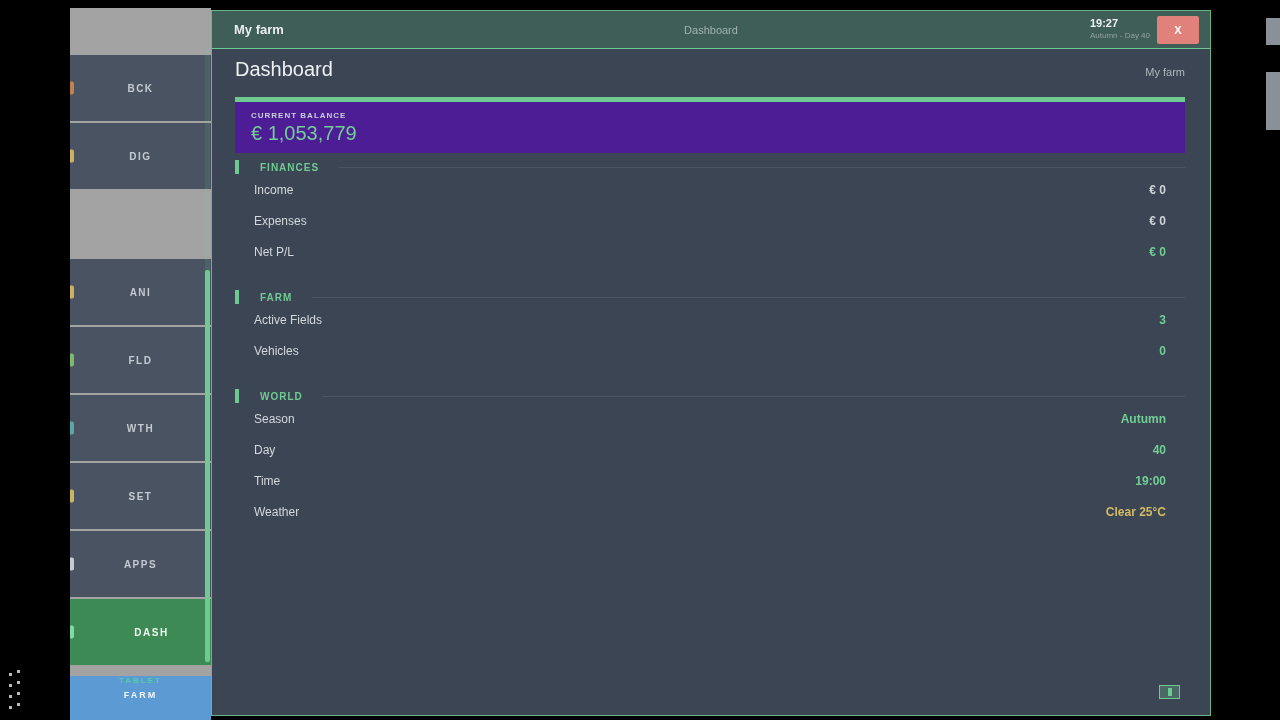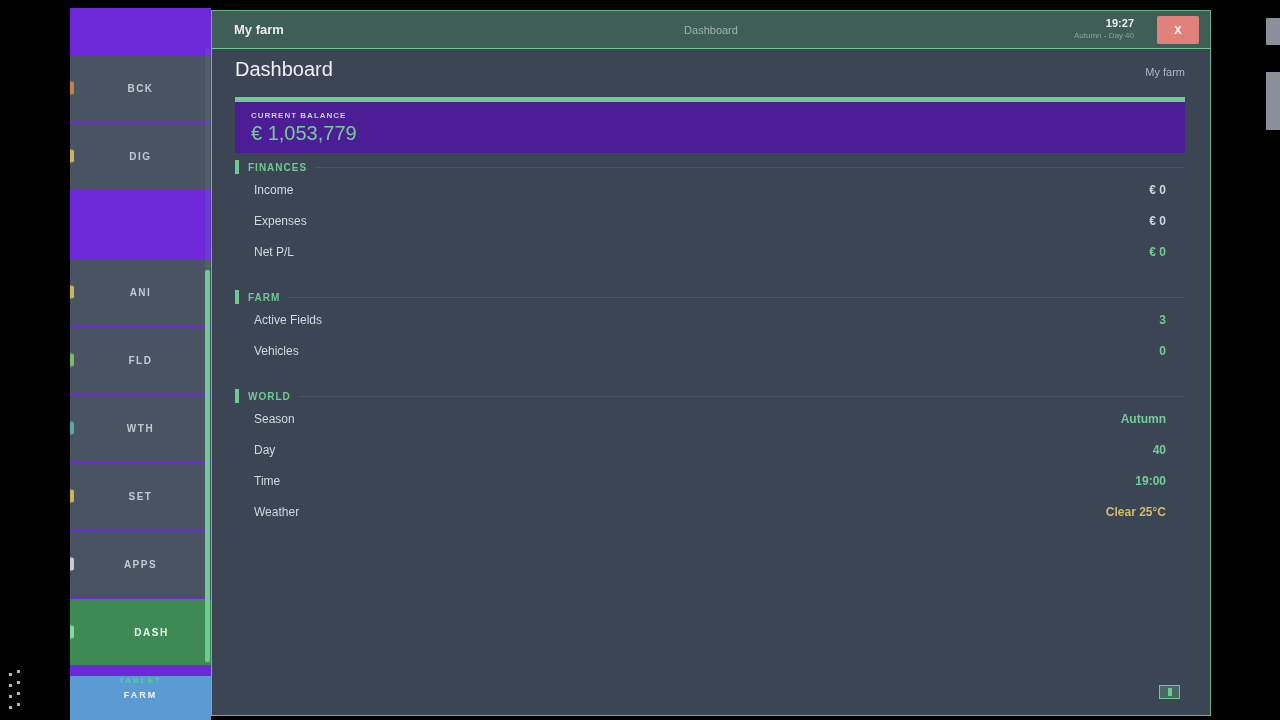--- a/index.html
+++ b/index.html
@@ -5,21 +5,21 @@
   * { margin: 0; padding: 0; box-sizing: border-box; }
   html,body { width: 1280px; height: 720px; background: #000; overflow: hidden;
     font-family: "Liberation Sans", sans-serif; }
   #screen { position: relative; width: 1280px; height: 720px; background: #000; }
 
   
   .dot { position: absolute; width: 3px; height: 3px; background: #d9dde0; opacity: .85; }
 
   
   #sidebar { position: absolute; left: 70px; top: 8px; width: 141px; height: 708px;
-    background: #6d28d9; }
+    background: #a3a3a3; }
   .side-btn { position: absolute; left: 0; width: 141px; height: 66px;
     background: #4a5361; display: flex; align-items: center; justify-content: center;
     color: #c3cad2; font-size: 10px; font-weight: bold; letter-spacing: 1.5px; cursor: pointer; }
   .side-btn.active { background: #3e8a55; color: #f2f7f3; padding-left: 22px; }
   .side-mark { position: absolute; left: 0; top: 50%; transform: translateY(-50%);
     width: 4px; height: 13px; border-radius: 0 2px 2px 0; }
   #side-scroll-track { position: absolute; right: 1px; top: 40px; width: 5px; height: 615px;
     background: rgba(111,202,146,0.12); }
   #side-scroll-thumb { position: absolute; right: 1px; top: 262px; width: 5px; height: 392px;
     background: #6fca92; border-radius: 2px; cursor: grab; }
@@ -34,38 +34,38 @@
 
   
   #panel { position: absolute; left: 211px; top: 10px; width: 1000px; height: 706px;
     background: #3b4553; border: 1px solid rgba(111,202,146,.85); }
   #titlebar { position: relative; width: 100%; height: 38px; background: #3f5e58;
     border-bottom: 1px solid #6fca92; }
   #titlebar .farm-name { position: absolute; left: 22px; top: 0; line-height: 38px;
     color: #e9edef; font-size: 13px; font-weight: bold; }
   #titlebar .center-title { position: absolute; left: 0; right: 0; top: 0; line-height: 38px;
     text-align: center; color: #9fb3ae; font-size: 11px; }
-  #titlebar .clock { position: absolute; right: 76px; top: 6px; text-align: right; }
+  #titlebar .clock { position: absolute; right: 60px; top: 6px; text-align: left; }
   #titlebar .clock .t { color: #eef2f2; font-size: 11px; font-weight: bold; }
   #titlebar .clock .d { color: #8fa39e; font-size: 8px; margin-top: 2px; }
   #close-btn { position: absolute; right: 11px; top: 5px; width: 42px; height: 28px;
     background: #e0827b; border: none; border-radius: 2px; color: #fff; font-size: 11px;
     font-weight: bold; cursor: pointer; font-family: "Liberation Sans", sans-serif; }
 
   #content { position: absolute; left: 23px; top: 38px; width: 950px; }
   #page-title-row { display: flex; justify-content: space-between; align-items: baseline;
     margin-top: 9px; height: 30px; }
   #page-title-row .pt { color: #eef1f3; font-size: 20px; }
   #page-title-row .ps { color: #aeb8c0; font-size: 11px; }
   #balance-topbar { margin-top: 9px; width: 100%; height: 5px; background: #6fca92; }
   #balance-card { width: 100%; height: 51px; background: #4c1d95; padding: 9px 16px 0 16px; }
   #balance-card .lbl { color: #c9cfd8; font-size: 8px; font-weight: bold; letter-spacing: 1px; }
   #balance-card .val { color: #72ce96; font-size: 20px; margin-top: 2px; }
 
-  .section-header { display: flex; align-items: center; height: 14px; }
+  .section-header { display: flex; align-items: center; height: 14px; gap: 12px; }
   .section-header.first { margin-top: 7px; }
   .section-header.later { margin-top: 23px; }
   .section-header .bar { width: 4px; height: 14px; background: #6fca92; }
   .section-header .st { color: #6fca92; font-size: 10px; font-weight: bold;
     letter-spacing: 1px; margin-left: 9px; }
   .section-header .rule { flex: 1; height: 1px; background: #4b5663; margin-left: 8px; }
 
   .stat-row { display: flex; align-items: center; justify-content: space-between;
     height: 31px; }
   .stat-row .rl { color: #d3d8dd; font-size: 12px; padding-left: 19px; }

